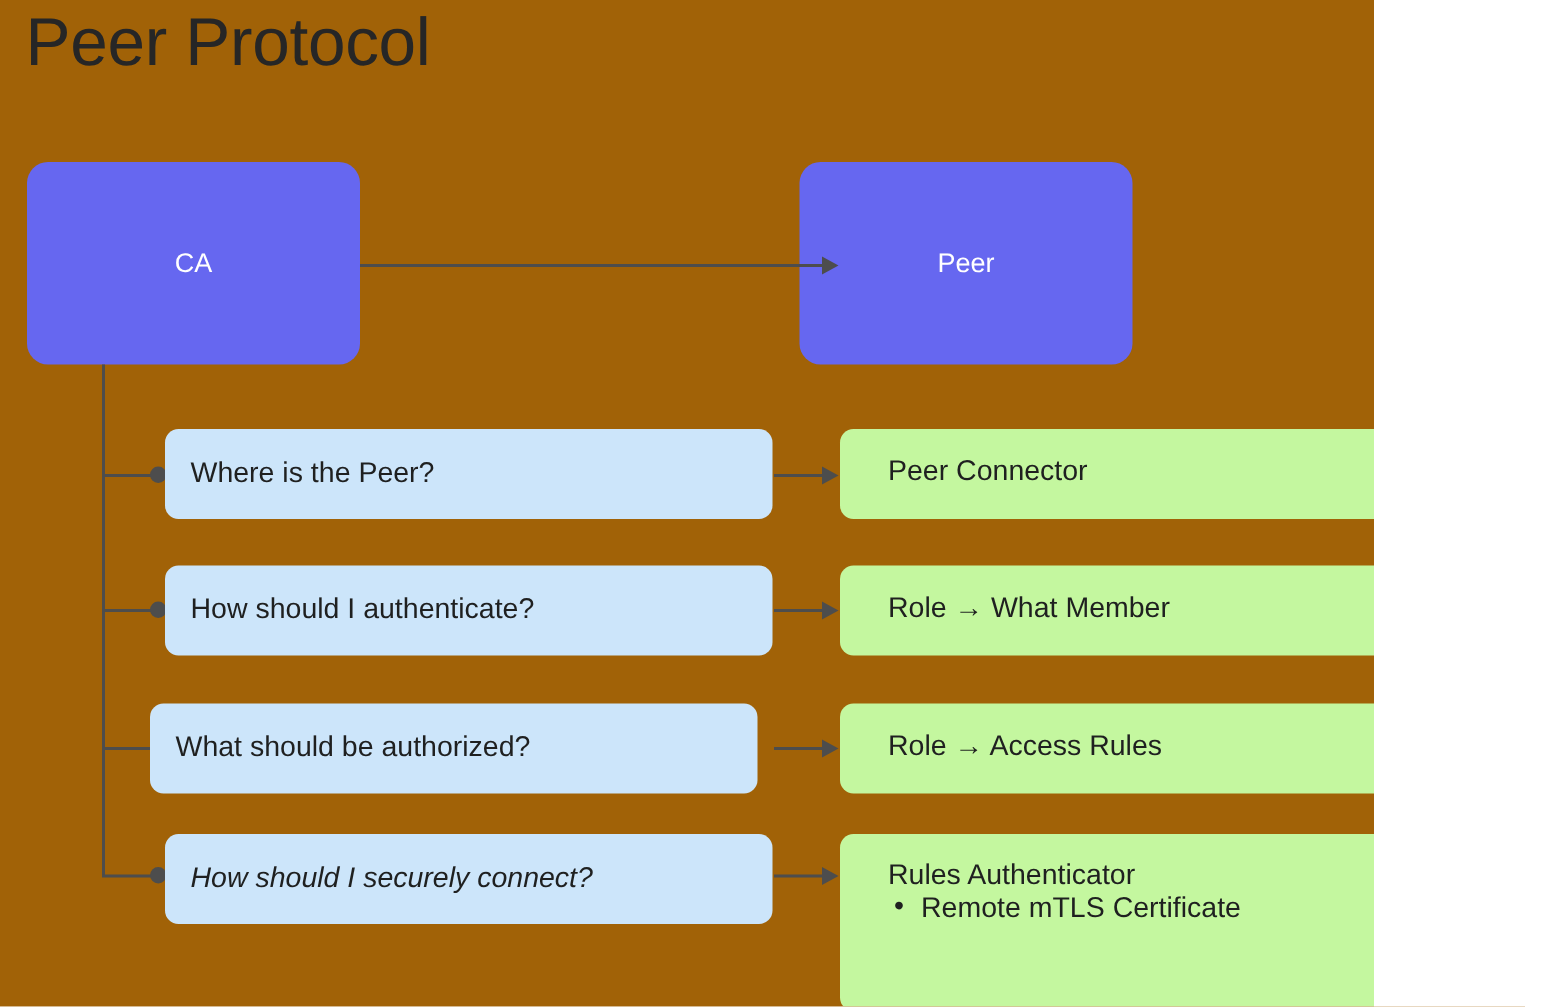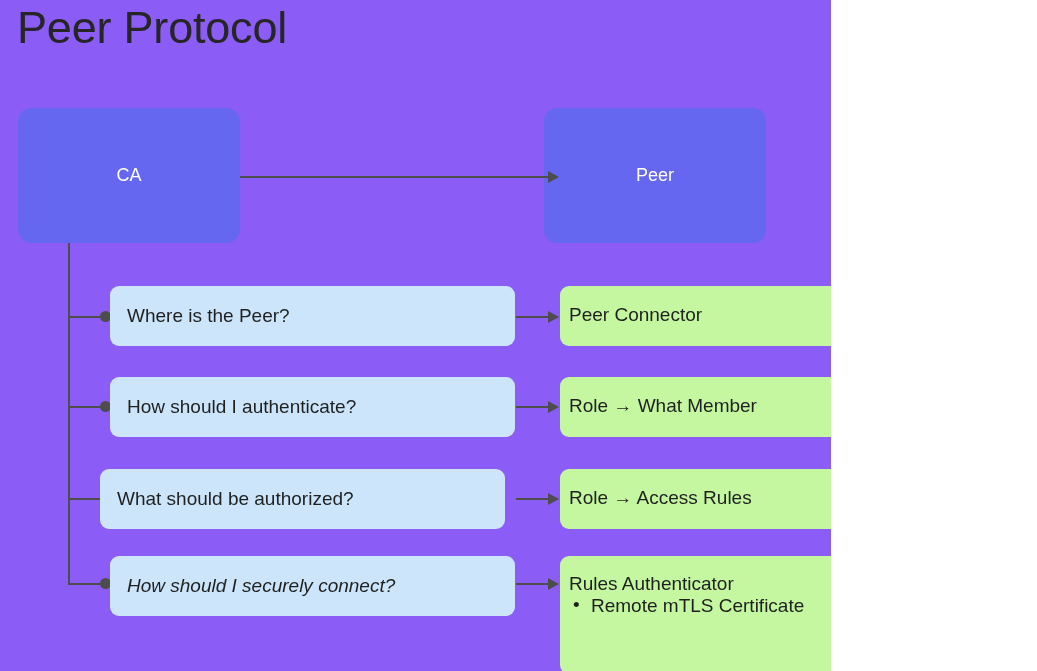--- a/index.html
+++ b/index.html
@@ -6,23 +6,23 @@
     margin: 0;
     padding: 0;
     background: #ffffff;
   }
   body {
     font-family: "Liberation Sans", sans-serif;
     -webkit-font-smoothing: antialiased;
   }
   #canvas {
     position: relative;
-    width: 831px;
+    width: 916px;
     height: 671px;
-    background: #8b5cf6;
+    background: #a16207;
     overflow: hidden;
   }
 
   
   .page-title {
     position: absolute;
     left: 17px;
     top: 2px;
     font-size: 45px;
     font-weight: 400;
@@ -47,21 +47,21 @@
     font-weight: 400;
   }
   .node-question {
     border-radius: 9px;
     padding-left: 17px;
     color: #1f2020;
     font-size: 19px;
   }
   .node-answer {
     border-radius: 9px;
-    padding-left: 9px;
+    padding-left: 32px;
     color: #1f2020;
     font-size: 19px;
     align-items: flex-start;
   }
   .answer-inner {
     display: block;
     width: 100%;
   }
   .answer-title {
     display: block;
@@ -118,21 +118,21 @@
 <body>
 
 <div id="canvas">
 
   <div class="page-title">Peer Protocol</div>
 
   <div class="node node-primary" style="left:18px; top:108px; width:222px; height:135px; background:#6667f0;">
     <span>CA</span>
   </div>
 
-  <div class="node node-primary" style="left:544px; top:108px; width:222px; height:135px; background:#6667f0;border-radius:13px;">
+  <div class="node node-primary" style="left:533px; top:108px; width:222px; height:135px; background:#6667f0;">
     <span>Peer</span>
   </div>
 
   <div class="line-h" style="left:240px; top:176px; width:310px;"></div>
   <div class="arrow-head" style="left:548px; top:171px;"></div>
 
   <div class="line-v" style="left:68px; top:243px; height:341px;"></div>
 
   <div class="line-h" style="left:68px; top:316px; width:42px;"></div>
   <div class="dot" style="left:100px; top:311px;"></div>

